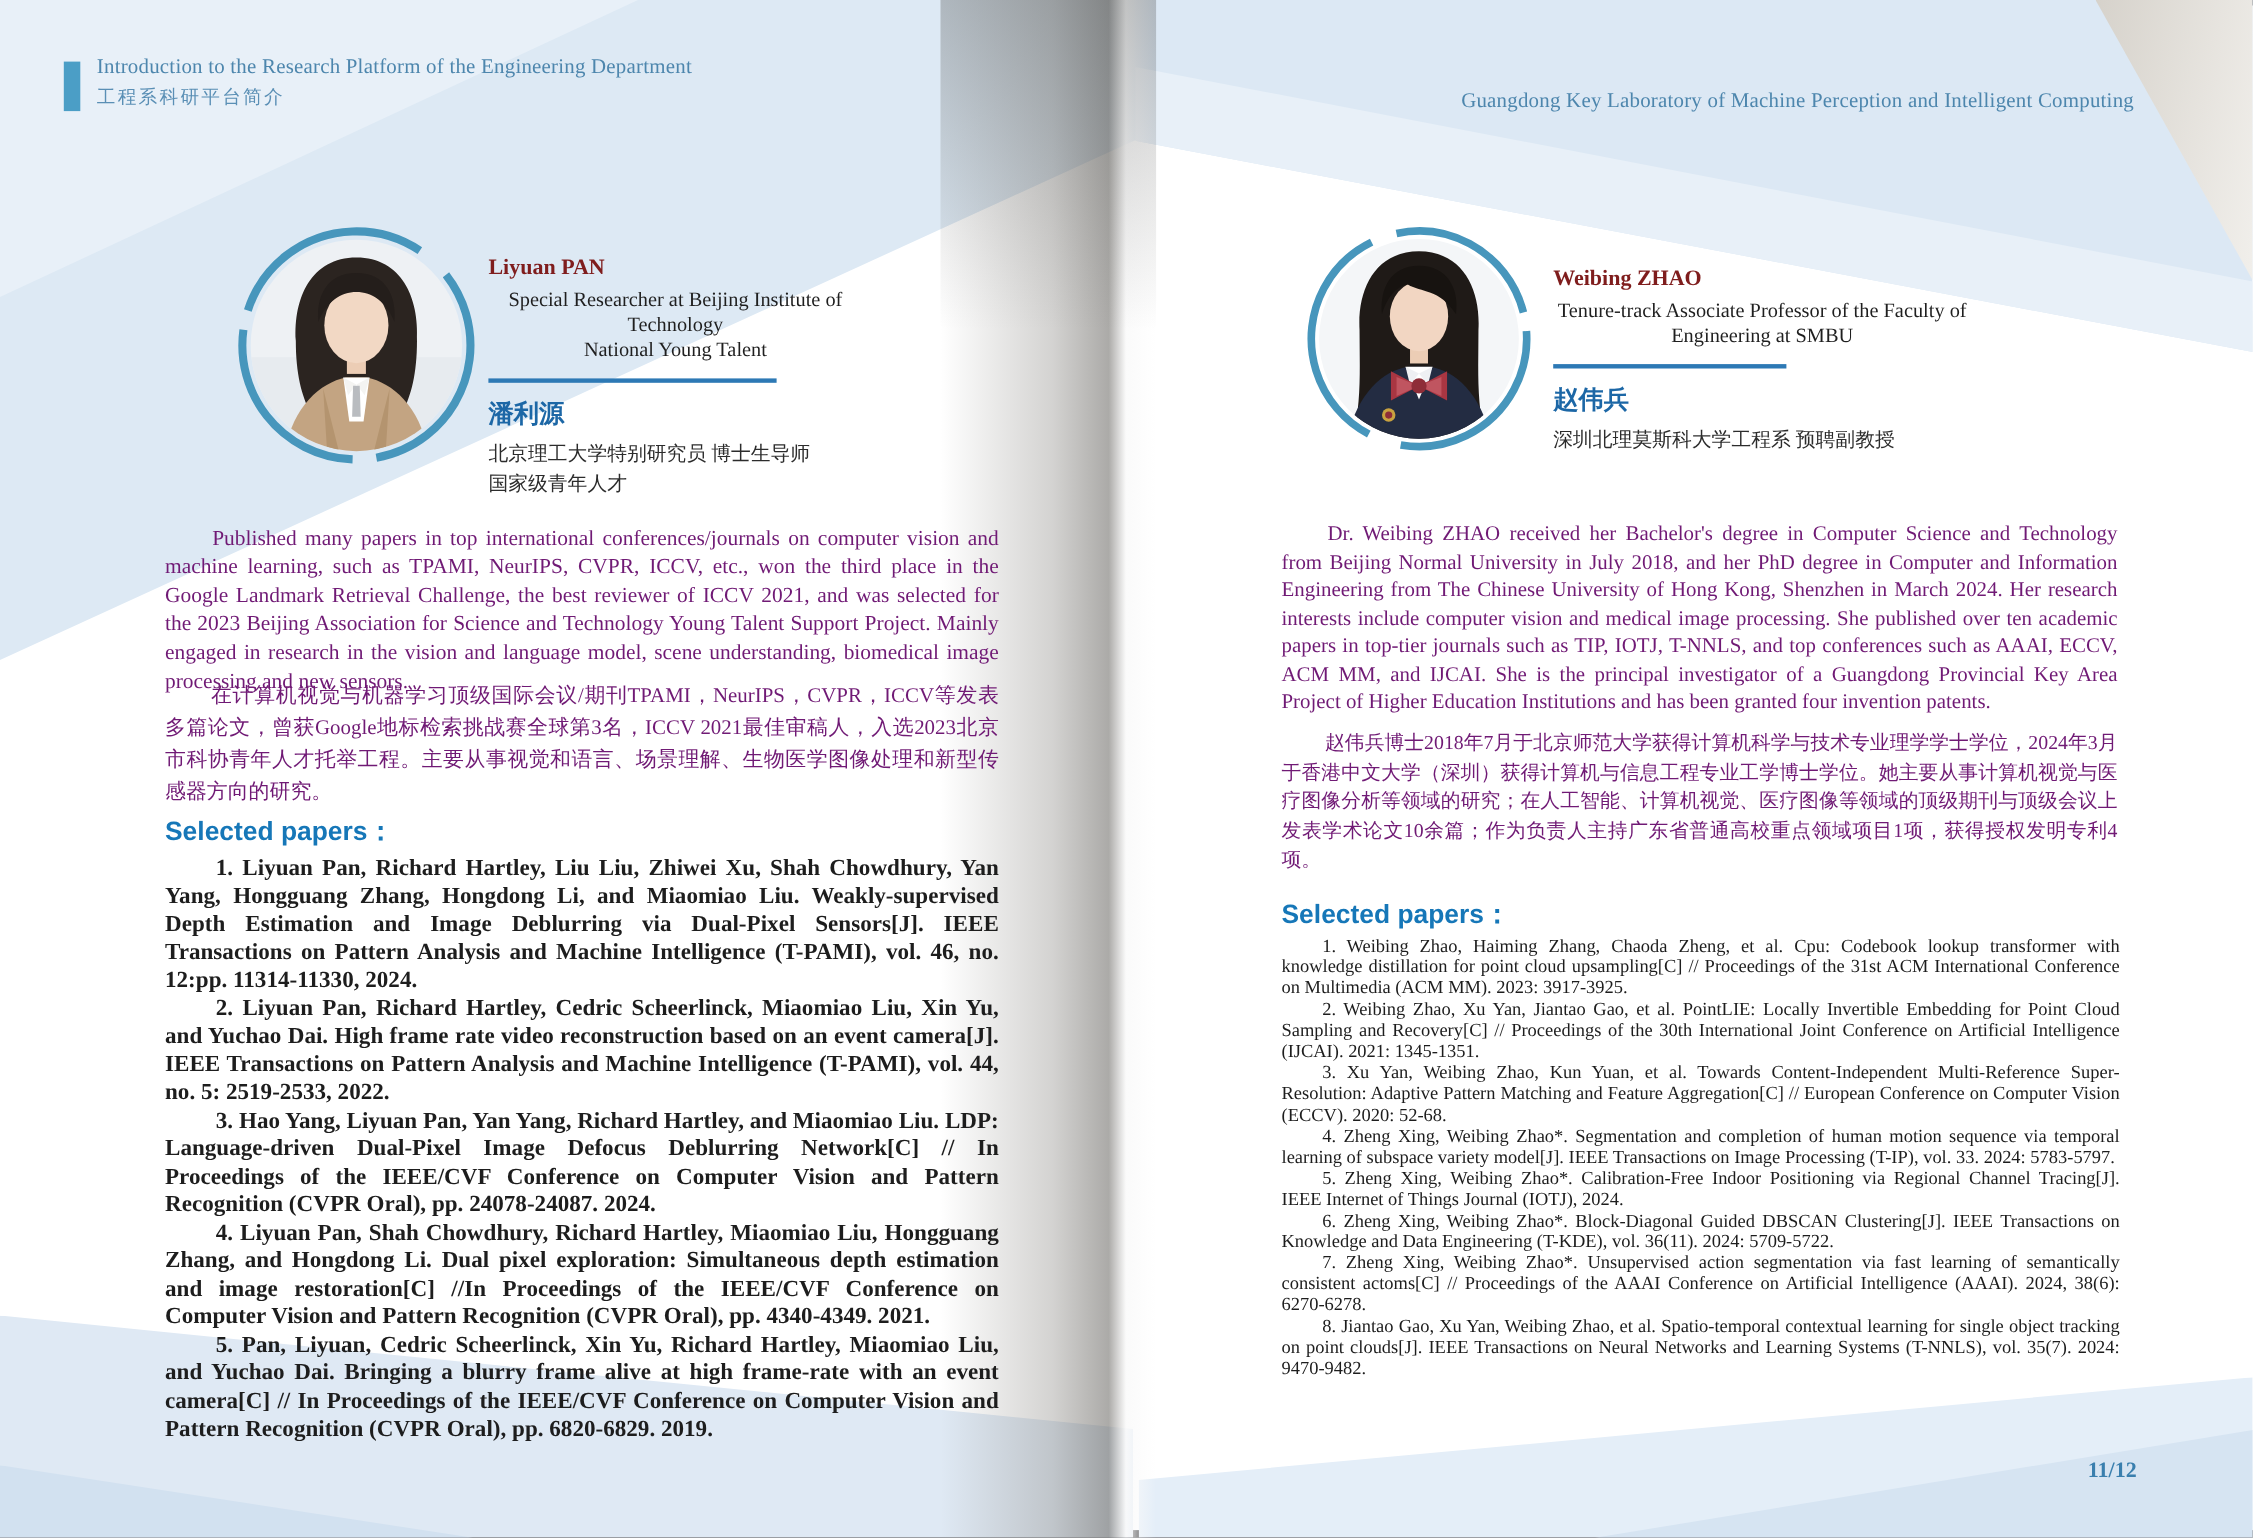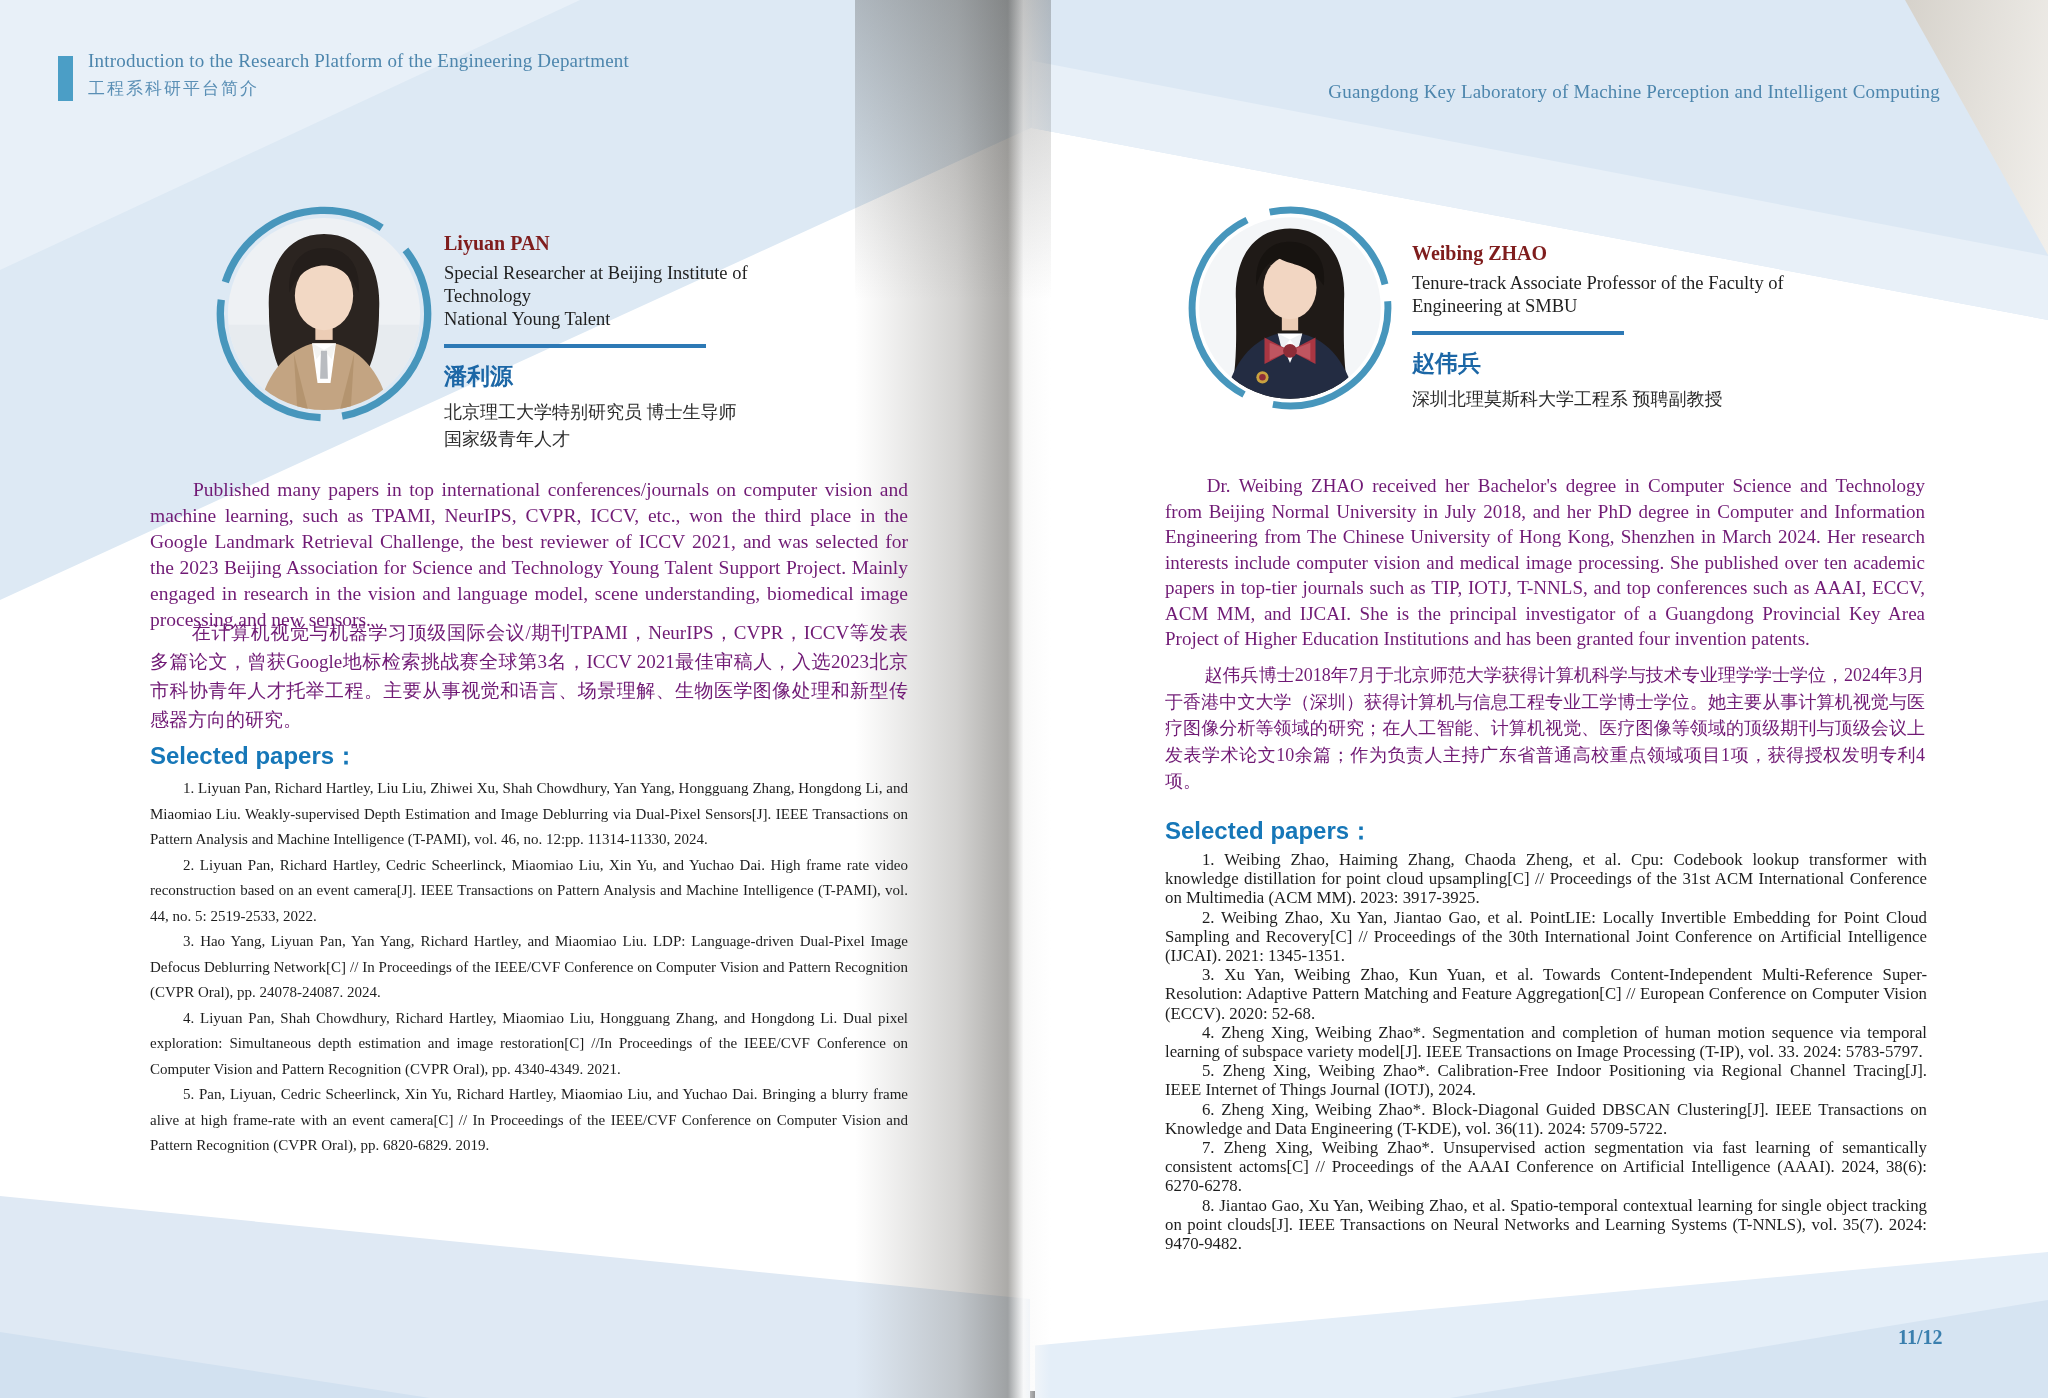--- a/index.html
+++ b/index.html
@@ -41,36 +41,36 @@
   .spine-top-shade{left:855px;top:0;width:196px;height:300px;
     background:linear-gradient(to bottom,rgba(70,70,68,0.30),rgba(0,0,0,0));}
   
   .hdr-accent{width:15px;height:45px;background:#4b9ec6;}
   .hdr-en{font-size:19px;color:#4d86ad;letter-spacing:0.2px;}
   .hdr-zh{font-size:17px;color:#5a8fb5;margin-top:5px;letter-spacing:2px;}
   .hdr-right{text-align:right;margin-top:33px;}
   
   .photo{display:block;}
   .name-en{font-size:20px;font-weight:bold;color:#7f1d1d;}
-  .title-en{font-size:18.5px;color:#1f1f1f;line-height:23px;margin-top:7px;}
+  .title-en{font-size:18.5px;color:#1f1f1f;line-height:23px;margin-top:7px;text-align:center;}
   .divider{height:3.5px;background:#2d79b5;margin-top:13px;}
   .name-zh{font-size:23px;font-weight:bold;color:#1c67a6;margin-top:13px;
     font-family:"Liberation Sans", sans-serif;}
   .title-zh{font-size:18px;color:#2c2c2c;line-height:27px;margin-top:7px;}
   
   .bio{color:#701a75;text-align:justify;}
   .bio-en-l{font-size:19.5px;line-height:26px;}
   .bio-zh-l{font-size:19px;line-height:29px;}
   .bio-en-r{font-size:19px;line-height:25.5px;}
   .bio-zh-r{font-size:18px;line-height:26.5px;}
   .indent{text-indent:2.2em;}
   .sp-heading{font-family:"Liberation Sans", sans-serif;
     font-weight:bold;font-size:24px;color:#1677b8;}
   .papers p{margin:0;text-indent:2.2em;text-align:justify;color:#1d1d1d;}
-  .papers-l p{font-size:15px;line-height:25.5px;}
+  .papers-l p{font-size:21px;line-height:25.5px;font-weight:bold;}
   .papers-r p{font-size:16.8px;line-height:19.2px;}
   .pagenum{font-size:20px;font-weight:bold;color:#3a7fae;}
 </style>
 </head>
 <body>
 
 <div class="abs decor edge-bar" style="top:0;height:5px;"></div>
 <div class="abs decor edge-bar" style="top:1391px;height:7px;"></div>
 <div class="abs decor wedge-tl-main"></div>
 <div class="abs decor wedge-tl-light"></div>

